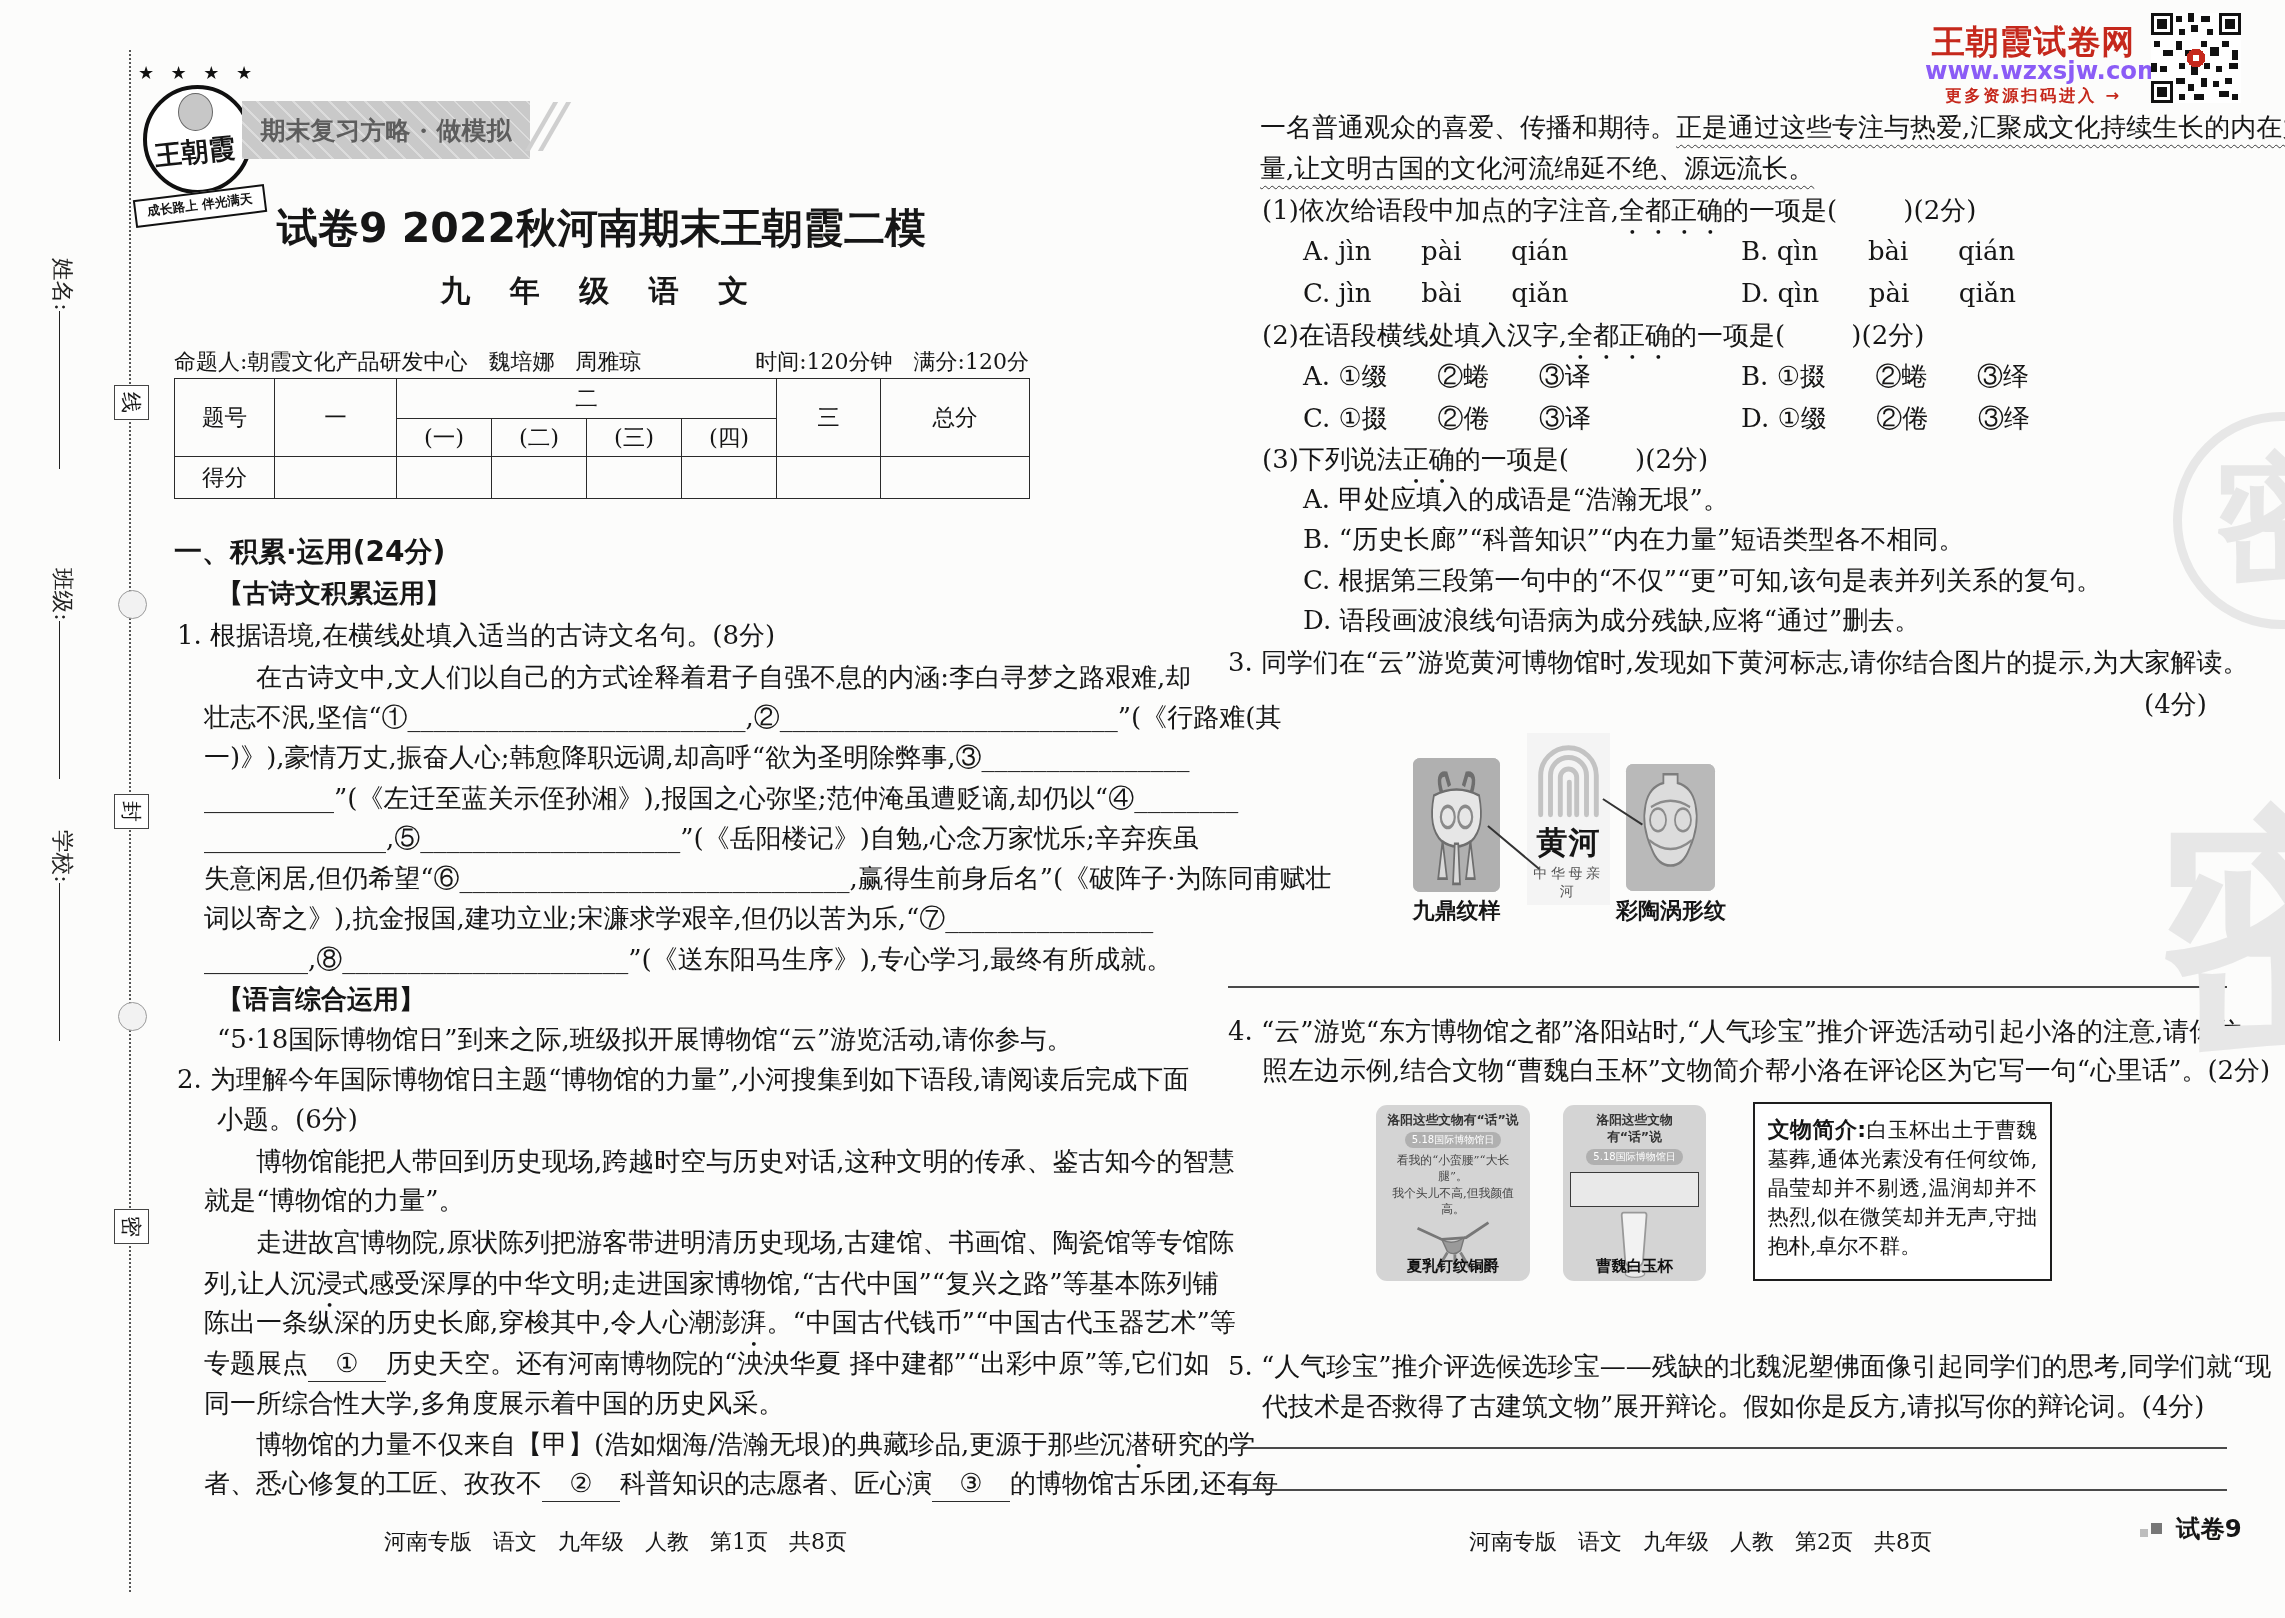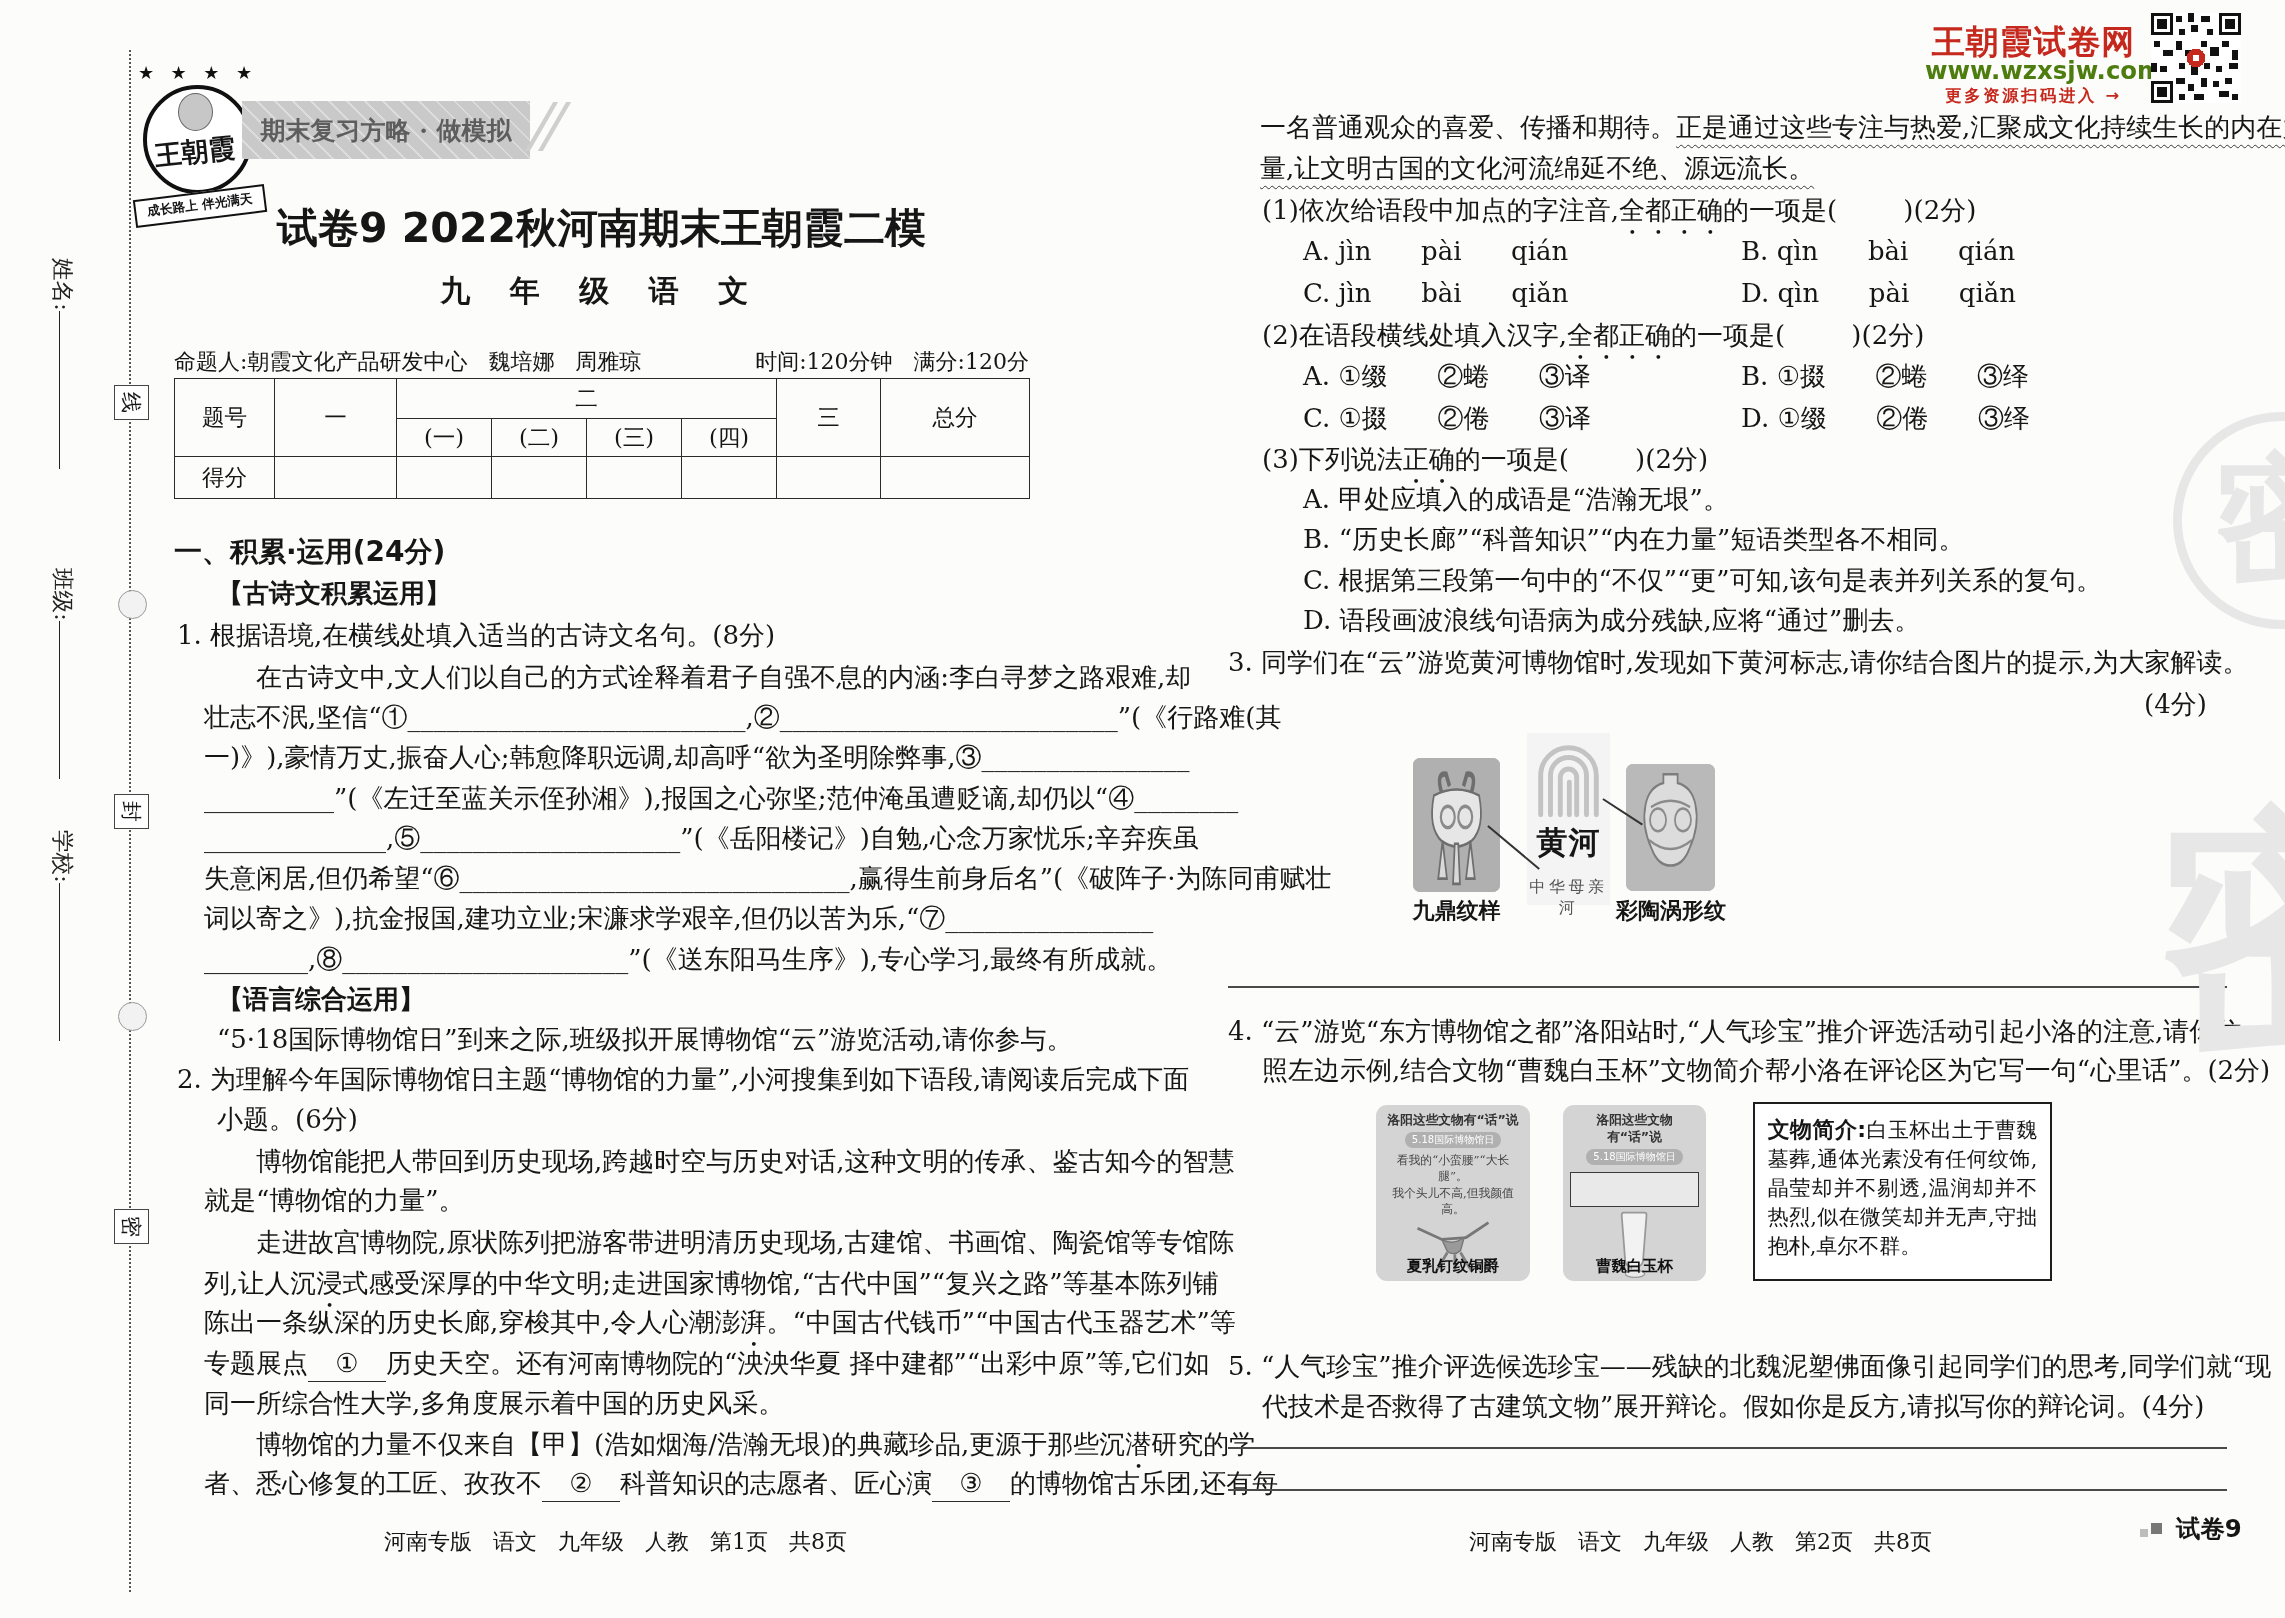--- a/index.html
+++ b/index.html
@@ -39,31 +39,31 @@
   .subtitle{position:absolute;left:174px;top:271px;width:855px;text-align:center;font-size:30px;font-weight:bold;
             letter-spacing:14.5px;font-family:"DejaVu Sans","Liberation Sans",sans-serif;}
   .meta{position:absolute;top:347px;font-size:22px;white-space:pre;}
   
   table.score{position:absolute;left:174px;top:378px;width:855px;border-collapse:collapse;table-layout:fixed;
               font-size:22.6px;text-align:center;}
   table.score td{border:1.8px solid #2a2a2a;padding:0;}
   
   .brandname{position:absolute;left:1925px;top:20px;width:217px;text-align:center;color:#c5281c;
              font-size:33px;font-weight:900;font-family:"DejaVu Sans","Liberation Sans",sans-serif;letter-spacing:0.9px;}
-  .brandurl{position:absolute;left:1925px;top:56px;width:217px;text-align:right;color:#4d7c0f;font-size:24.4px;font-weight:bold;
+  .brandurl{position:absolute;left:1925px;top:56px;width:217px;text-align:right;color:#8b5cf6;font-size:24.4px;font-weight:bold;
             font-family:"DejaVu Sans","Liberation Sans",sans-serif;}
   .brandtag{position:absolute;left:1925px;top:85px;width:217px;text-align:center;color:#c5281c;font-size:16.3px;font-weight:bold;
             letter-spacing:2.7px;font-family:"DejaVu Sans","Liberation Sans",sans-serif;white-space:pre;}
   .qr{position:absolute;left:2151px;top:12.7px;width:90px;height:90px;}
   
   .photo{position:absolute;background:#b7b7b7;border-radius:7.2px;overflow:hidden;}
   .capt{position:absolute;font-size:22px;font-weight:bold;text-align:center;font-family:"DejaVu Sans","Liberation Sans",sans-serif;}
   .hhlogo{position:absolute;left:1527px;top:733px;width:83px;height:172px;background:#f4f4f4;text-align:center;}
   .hhtext{font-size:31px;font-weight:900;letter-spacing:0.9px;line-height:33px;font-family:"DejaVu Sans","Liberation Sans",sans-serif;}
-  .hhsub{font-size:16px;letter-spacing:3.6px;color:#555;margin-top:18px;}
+  .hhsub{font-size:14px;letter-spacing:3.6px;color:#555;margin-top:6px;}
   .conn{position:absolute;height:1.8px;background:#333;transform-origin:0 50%;}
   .relic-card{position:absolute;width:154px;height:176px;background:#d4d4d4;border-radius:11px;padding:7.2px 7.2px 3.6px 7.2px;
               box-sizing:border-box;text-align:center;}
   .rc-head{font-size:12.7px;font-weight:bold;color:#333;font-family:"DejaVu Sans","Liberation Sans",sans-serif;}
   .rc-badge{display:inline-block;margin-top:2.7px;background:#b0b0b0;color:#fff;font-size:10px;border-radius:8.1px;
             padding:0.9px 7.2px;font-family:"DejaVu Sans","Liberation Sans",sans-serif;}
   .rc-speech{font-size:11.8px;line-height:16.3px;color:#444;margin-top:4.5px;}
   .rc-blank{margin:7.2px auto 0 auto;width:127px;height:33px;background:#e9e9e9;border:1.8px solid #3a3a3a;}
   .rc-capt{position:absolute;bottom:4.5px;left:0;width:100%;font-size:15.4px;font-weight:bold;color:#111;
            font-family:"DejaVu Sans","Liberation Sans",sans-serif;}

